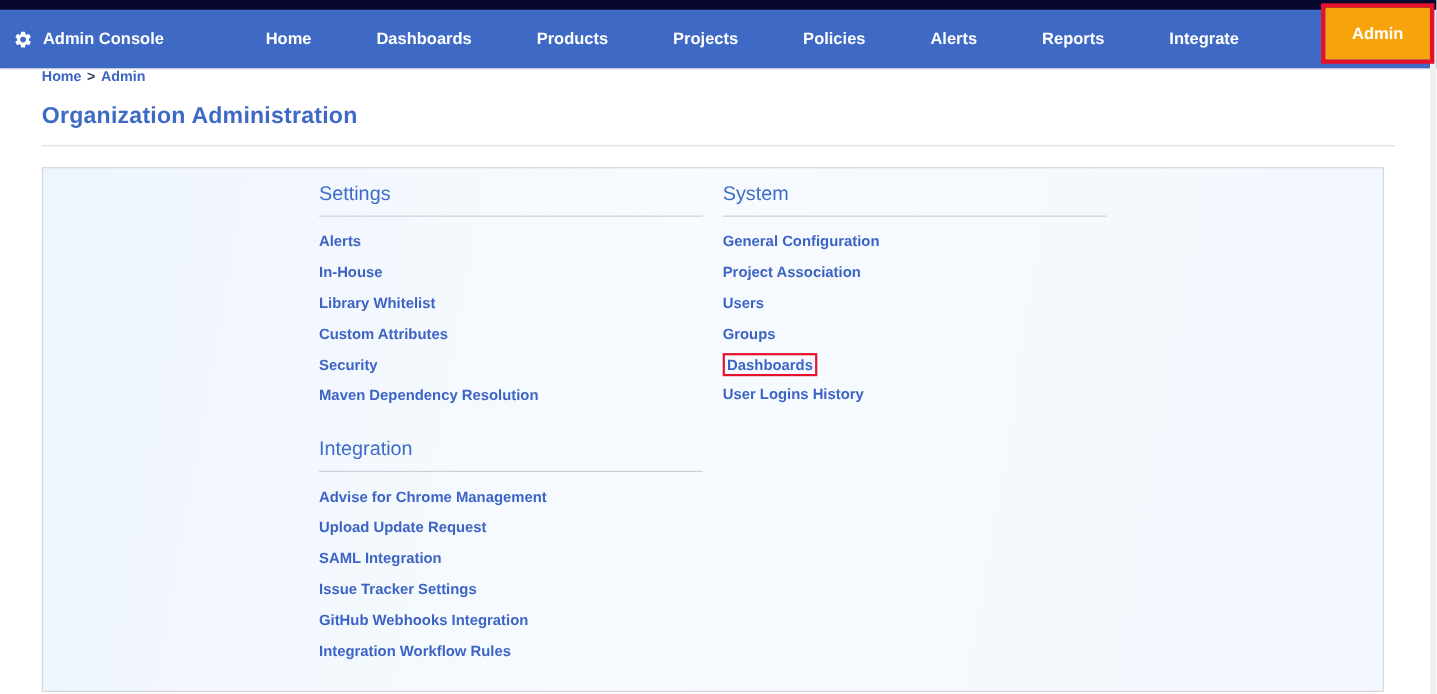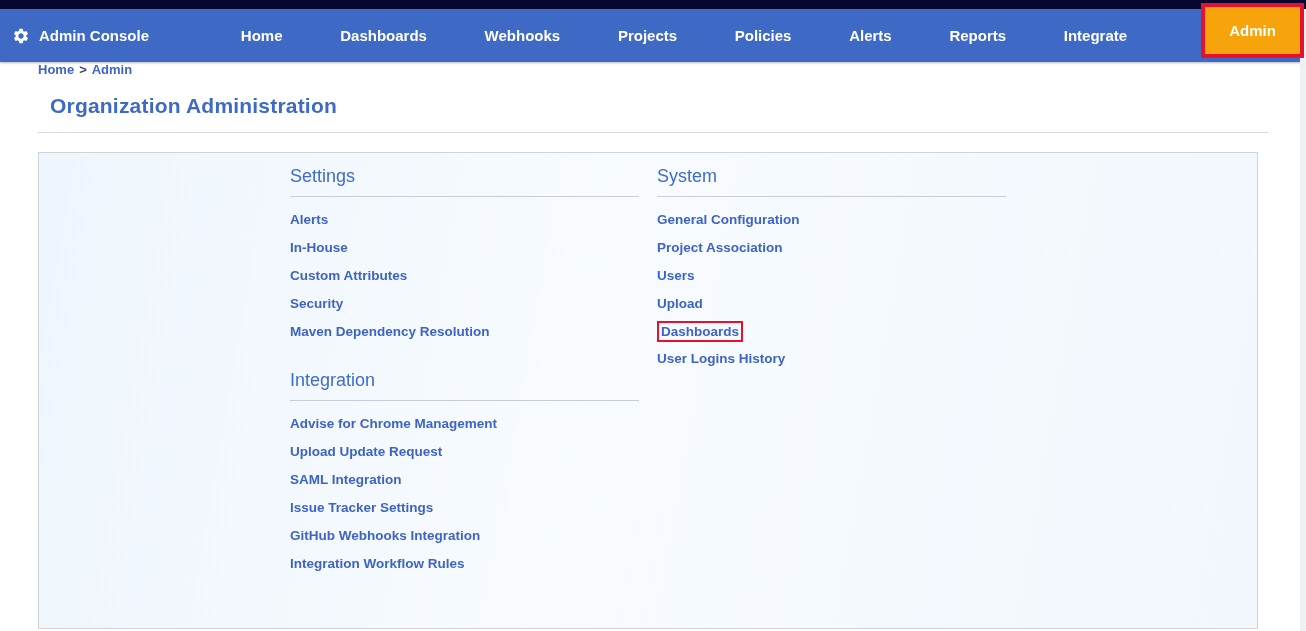--- a/index.html
+++ b/index.html
@@ -97,21 +97,21 @@
     color: #3a4466;
   }
   .breadcrumb a {
     color: #3d64c4;
     text-decoration: none;
     cursor: pointer;
   }
   .breadcrumb .sep { margin: 0 5px; color: #3a4466; }
 
   .page-title {
-    margin: 17px 0 0 50px;
+    margin: 17px 0 0 38px;
     font-size: 21px;
     font-weight: 600;
     color: #3e6ac6;
     letter-spacing: .2px;
   }
   .title-divider {
     border: none;
     border-top: 1px solid #d9d9d9;
     margin: 14px 38px 0 38px;
   }
@@ -164,21 +164,21 @@
     <span>
       <svg viewBox="0 0 24 24" aria-hidden="true">
         <path fill="#ffffff" d="M19.14 12.94c.04-.3.06-.61.06-.94 0-.32-.02-.64-.07-.94l2.03-1.58a.49.49 0 0 0 .12-.61l-1.92-3.32a.49.49 0 0 0-.59-.22l-2.39.96c-.5-.38-1.03-.7-1.62-.94l-.36-2.54a.484.484 0 0 0-.48-.41h-3.84c-.24 0-.43.17-.47.41l-.36 2.54c-.59.24-1.13.57-1.62.94l-2.39-.96c-.22-.08-.47 0-.59.22L2.74 8.87c-.12.21-.08.47.12.61l2.03 1.58c-.05.3-.09.63-.09.94s.02.64.07.94l-2.03 1.58a.49.49 0 0 0-.12.61l1.92 3.32c.12.22.37.29.59.22l2.39-.96c.5.38 1.03.7 1.62.94l.36 2.54c.05.24.24.41.48.41h3.84c.24 0 .44-.17.47-.41l.36-2.54c.59-.24 1.13-.56 1.62-.94l2.39.96c.22.08.47 0 .59-.22l1.92-3.32c.12-.22.07-.47-.12-.61l-2.01-1.58zM12 15.6c-1.98 0-3.6-1.62-3.6-3.6s1.62-3.6 3.6-3.6 3.6 1.62 3.6 3.6-1.62 3.6-3.6 3.6z"></path>
       </svg>
     </span>
     <span>Admin Console</span>
   </div>
   <nav class="nav-items">
     <a class="nav-item">Home</a>
     <a class="nav-item">Dashboards</a>
-    <a class="nav-item">Webhooks</a>
+    <a class="nav-item">Products</a>
     <a class="nav-item">Projects</a>
     <a class="nav-item">Policies</a>
     <a class="nav-item">Alerts</a>
     <a class="nav-item">Reports</a>
     <a class="nav-item">Integrate</a>
   </nav>
   <div class="admin-annotation">
     <button class="admin-btn">Admin</button>
   </div>
 </header>
@@ -194,20 +194,21 @@
   <hr class="title-divider">
 
   <section class="panel">
     <div class="col">
 
       <div class="group">
         <h2 class="group-title">Settings</h2>
         <div class="links">
           <a class="link">Alerts</a>
           <a class="link">In-House</a>
+          <a class="link">Library Whitelist</a>
           <a class="link">Custom Attributes</a>
           <a class="link">Security</a>
           <a class="link">Maven Dependency Resolution</a>
         </div>
       </div>
 
       <div class="group">
         <h2 class="group-title">Integration</h2>
         <div class="links">
           <a class="link">Advise for Chrome Management</a>
@@ -221,21 +222,21 @@
 
     </div>
     <div class="col">
 
       <div class="group">
         <h2 class="group-title">System</h2>
         <div class="links">
           <a class="link">General Configuration</a>
           <a class="link">Project Association</a>
           <a class="link">Users</a>
-          <a class="link">Upload</a>
+          <a class="link">Groups</a>
           <a class="link annotated">Dashboards</a>
           <a class="link">User Logins History</a>
         </div>
       </div>
 
     </div>
   </section>
 </main>
 
 </body></html>

